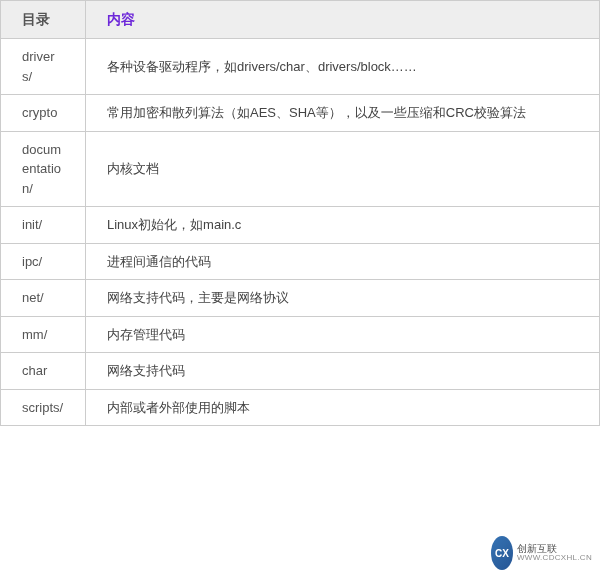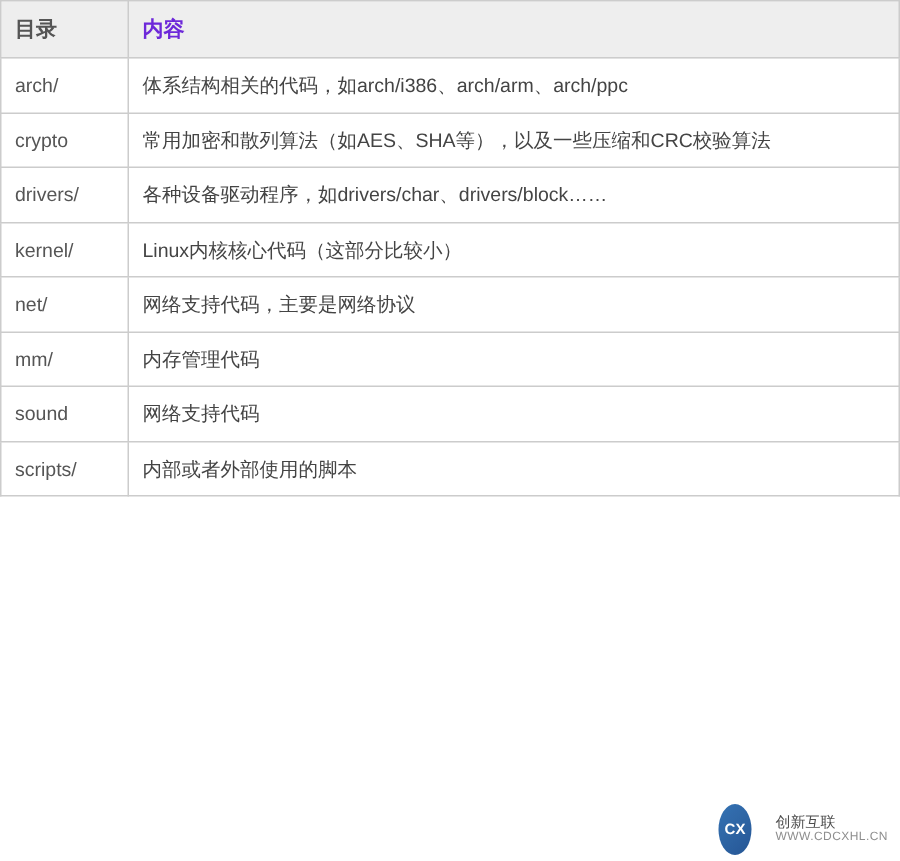--- a/index.html
+++ b/index.html
@@ -16,21 +16,21 @@
       font-size: 13px;
       color: #333;
     }
     table {
       border-collapse: collapse;
       width: 100%;
       table-layout: fixed;
     }
     th, td {
       border: 1px solid #ccc;
-      padding: 8px 9px;
+      padding: 8px 21px;
       text-align: left;
       vertical-align: middle;
       word-break: break-all;
       line-height: 1.5;
     }
     th {
       background: #eeeeee;
       font-weight: bold;
       color: #6d28d9;
       font-size: 14px;
@@ -62,65 +62,68 @@
       color: #fff;
       font-size: 10px;
       font-weight: bold;
     }
     .watermark-text {
       display: flex;
       flex-direction: column;
       font-size: 10px;
       line-height: 1.1;
       color: #444;
-      margin-left: 12px;
     }
     .watermark-text .sub {
       font-size: 8px;
       color: #888;
       letter-spacing: 0.3px;
     }
   </style>
 </head>
 <body>
 
 <table>
   <thead>
     <tr>
       <th>目录</th>
       <th>内容</th>
     </tr>
   </thead>
   <tbody>
     <tr>
-        <td>arch/</td>
-        <td>体系结构相关的代码，如arch/i386、arch/arm、arch/ppc</td>
+        <td>drivers/</td>
+        <td>各种设备驱动程序，如drivers/char、drivers/block……</td>
       </tr>
     <tr>
         <td>crypto</td>
         <td>常用加密和散列算法（如AES、SHA等），以及一些压缩和CRC校验算法</td>
       </tr>
     <tr>
-        <td>drivers/</td>
-        <td>各种设备驱动程序，如drivers/char、drivers/block……</td>
+        <td>documentation/</td>
+        <td>内核文档</td>
       </tr>
     <tr>
-        <td>kernel/</td>
-        <td>Linux内核核心代码（这部分比较小）</td>
+        <td>init/</td>
+        <td>Linux初始化，如main.c</td>
+      </tr>
+    <tr>
+        <td>ipc/</td>
+        <td>进程间通信的代码</td>
       </tr>
     <tr>
         <td>net/</td>
         <td>网络支持代码，主要是网络协议</td>
       </tr>
     <tr>
         <td>mm/</td>
         <td>内存管理代码</td>
       </tr>
     <tr>
-        <td>sound</td>
+        <td>char</td>
         <td>网络支持代码</td>
       </tr>
     <tr>
         <td>scripts/</td>
         <td>内部或者外部使用的脚本</td>
       </tr>
 
   </tbody>
 </table>
 

